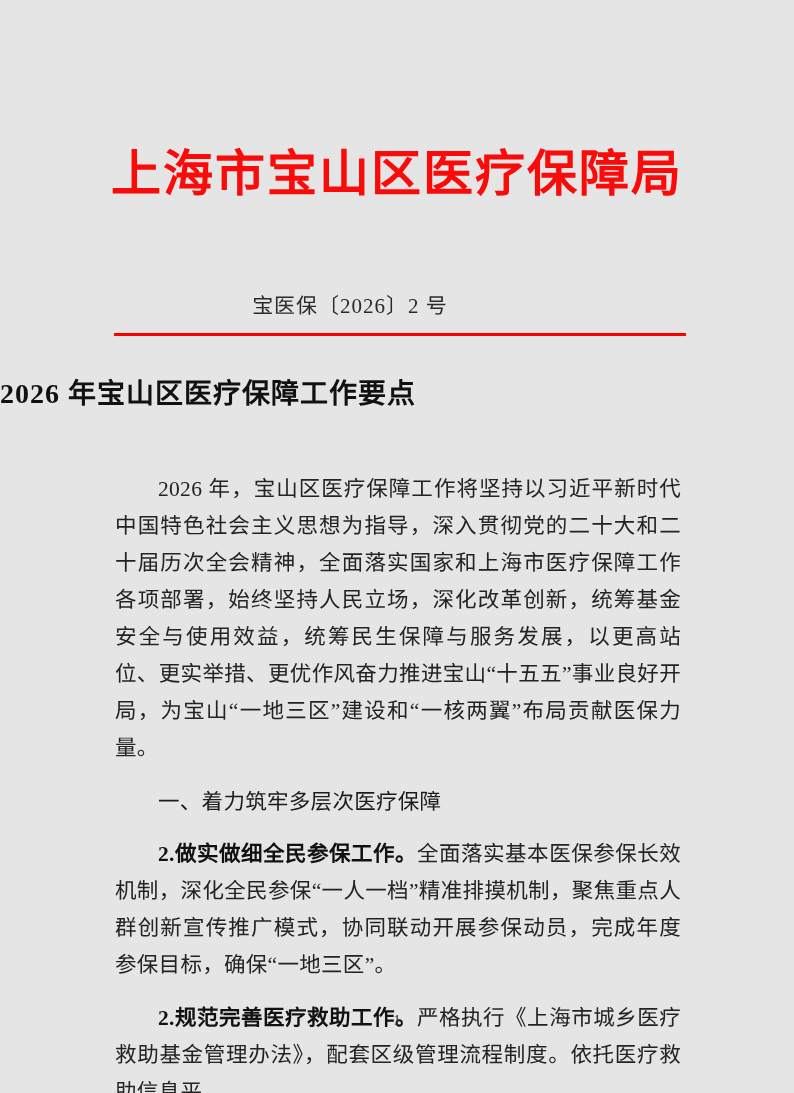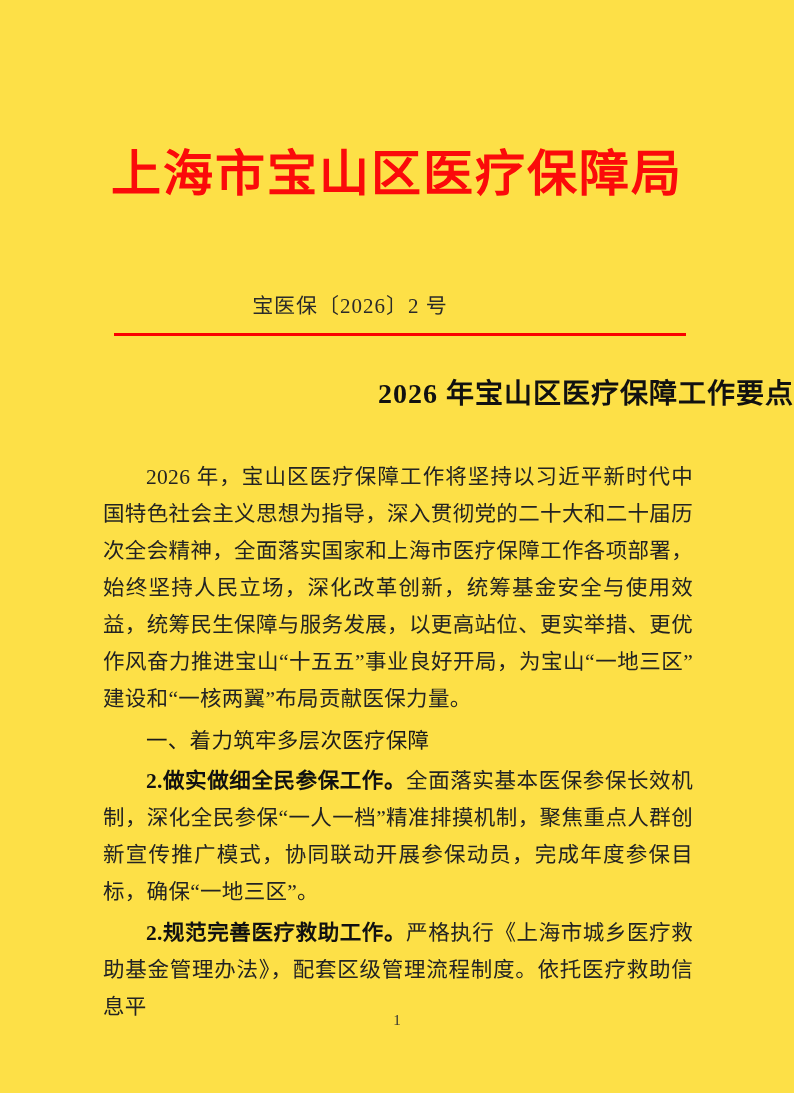--- a/index.html
+++ b/index.html
@@ -11,21 +11,21 @@
   body {
     font-family: "Liberation Serif", "DejaVu Serif", serif;
     color: #1a1a1a;
     -webkit-font-smoothing: antialiased;
   }
   .page {
     position: relative;
     width: 794px;
     height: 1093px;
     margin: 0 auto;
-    background: #fde047;
+    background: #e5e5e5;
     overflow: hidden;
     box-sizing: border-box;
   }
 
   
   .masthead {
     position: absolute;
     top: 143px;
     left: 0;
     width: 794px;
@@ -69,52 +69,52 @@
     height: 3px;
     background: #fb0000;
   }
 
   
   .doc-title {
     position: absolute;
     top: 374px;
     left: 0;
     width: 794px;
-    text-align: right;
+    text-align: left;
   }
   .doc-title-text {
     display: inline-block;
     font-family: "Liberation Serif", "DejaVu Serif", serif;
     font-weight: 700;
     font-size: 28px;
     line-height: 40px;
     letter-spacing: 1px;
     color: #111111;
     white-space: nowrap;
   }
 
   
   .body-content {
     position: absolute;
     top: 455px;
     left: 99px;
     width: 598px;
   }
   .para {
-    margin: 4px;
+    margin: 16px;
     font-size: 21.5px;
     line-height: 37px;
     text-align: justify;
     text-justify: inter-ideograph;
     text-indent: 2em;
     color: #232323;
     letter-spacing: 0.3px;
   }
   .section-heading {
-    margin: 4px;
+    margin: 16px;
     font-family: "DejaVu Sans", "Liberation Sans", sans-serif;
     font-weight: 400;
     font-size: 21.5px;
     line-height: 37px;
     text-indent: 2em;
     color: #1b1b1b;
     letter-spacing: 0.3px;
   }
   .lead-in {
     font-weight: 700;

